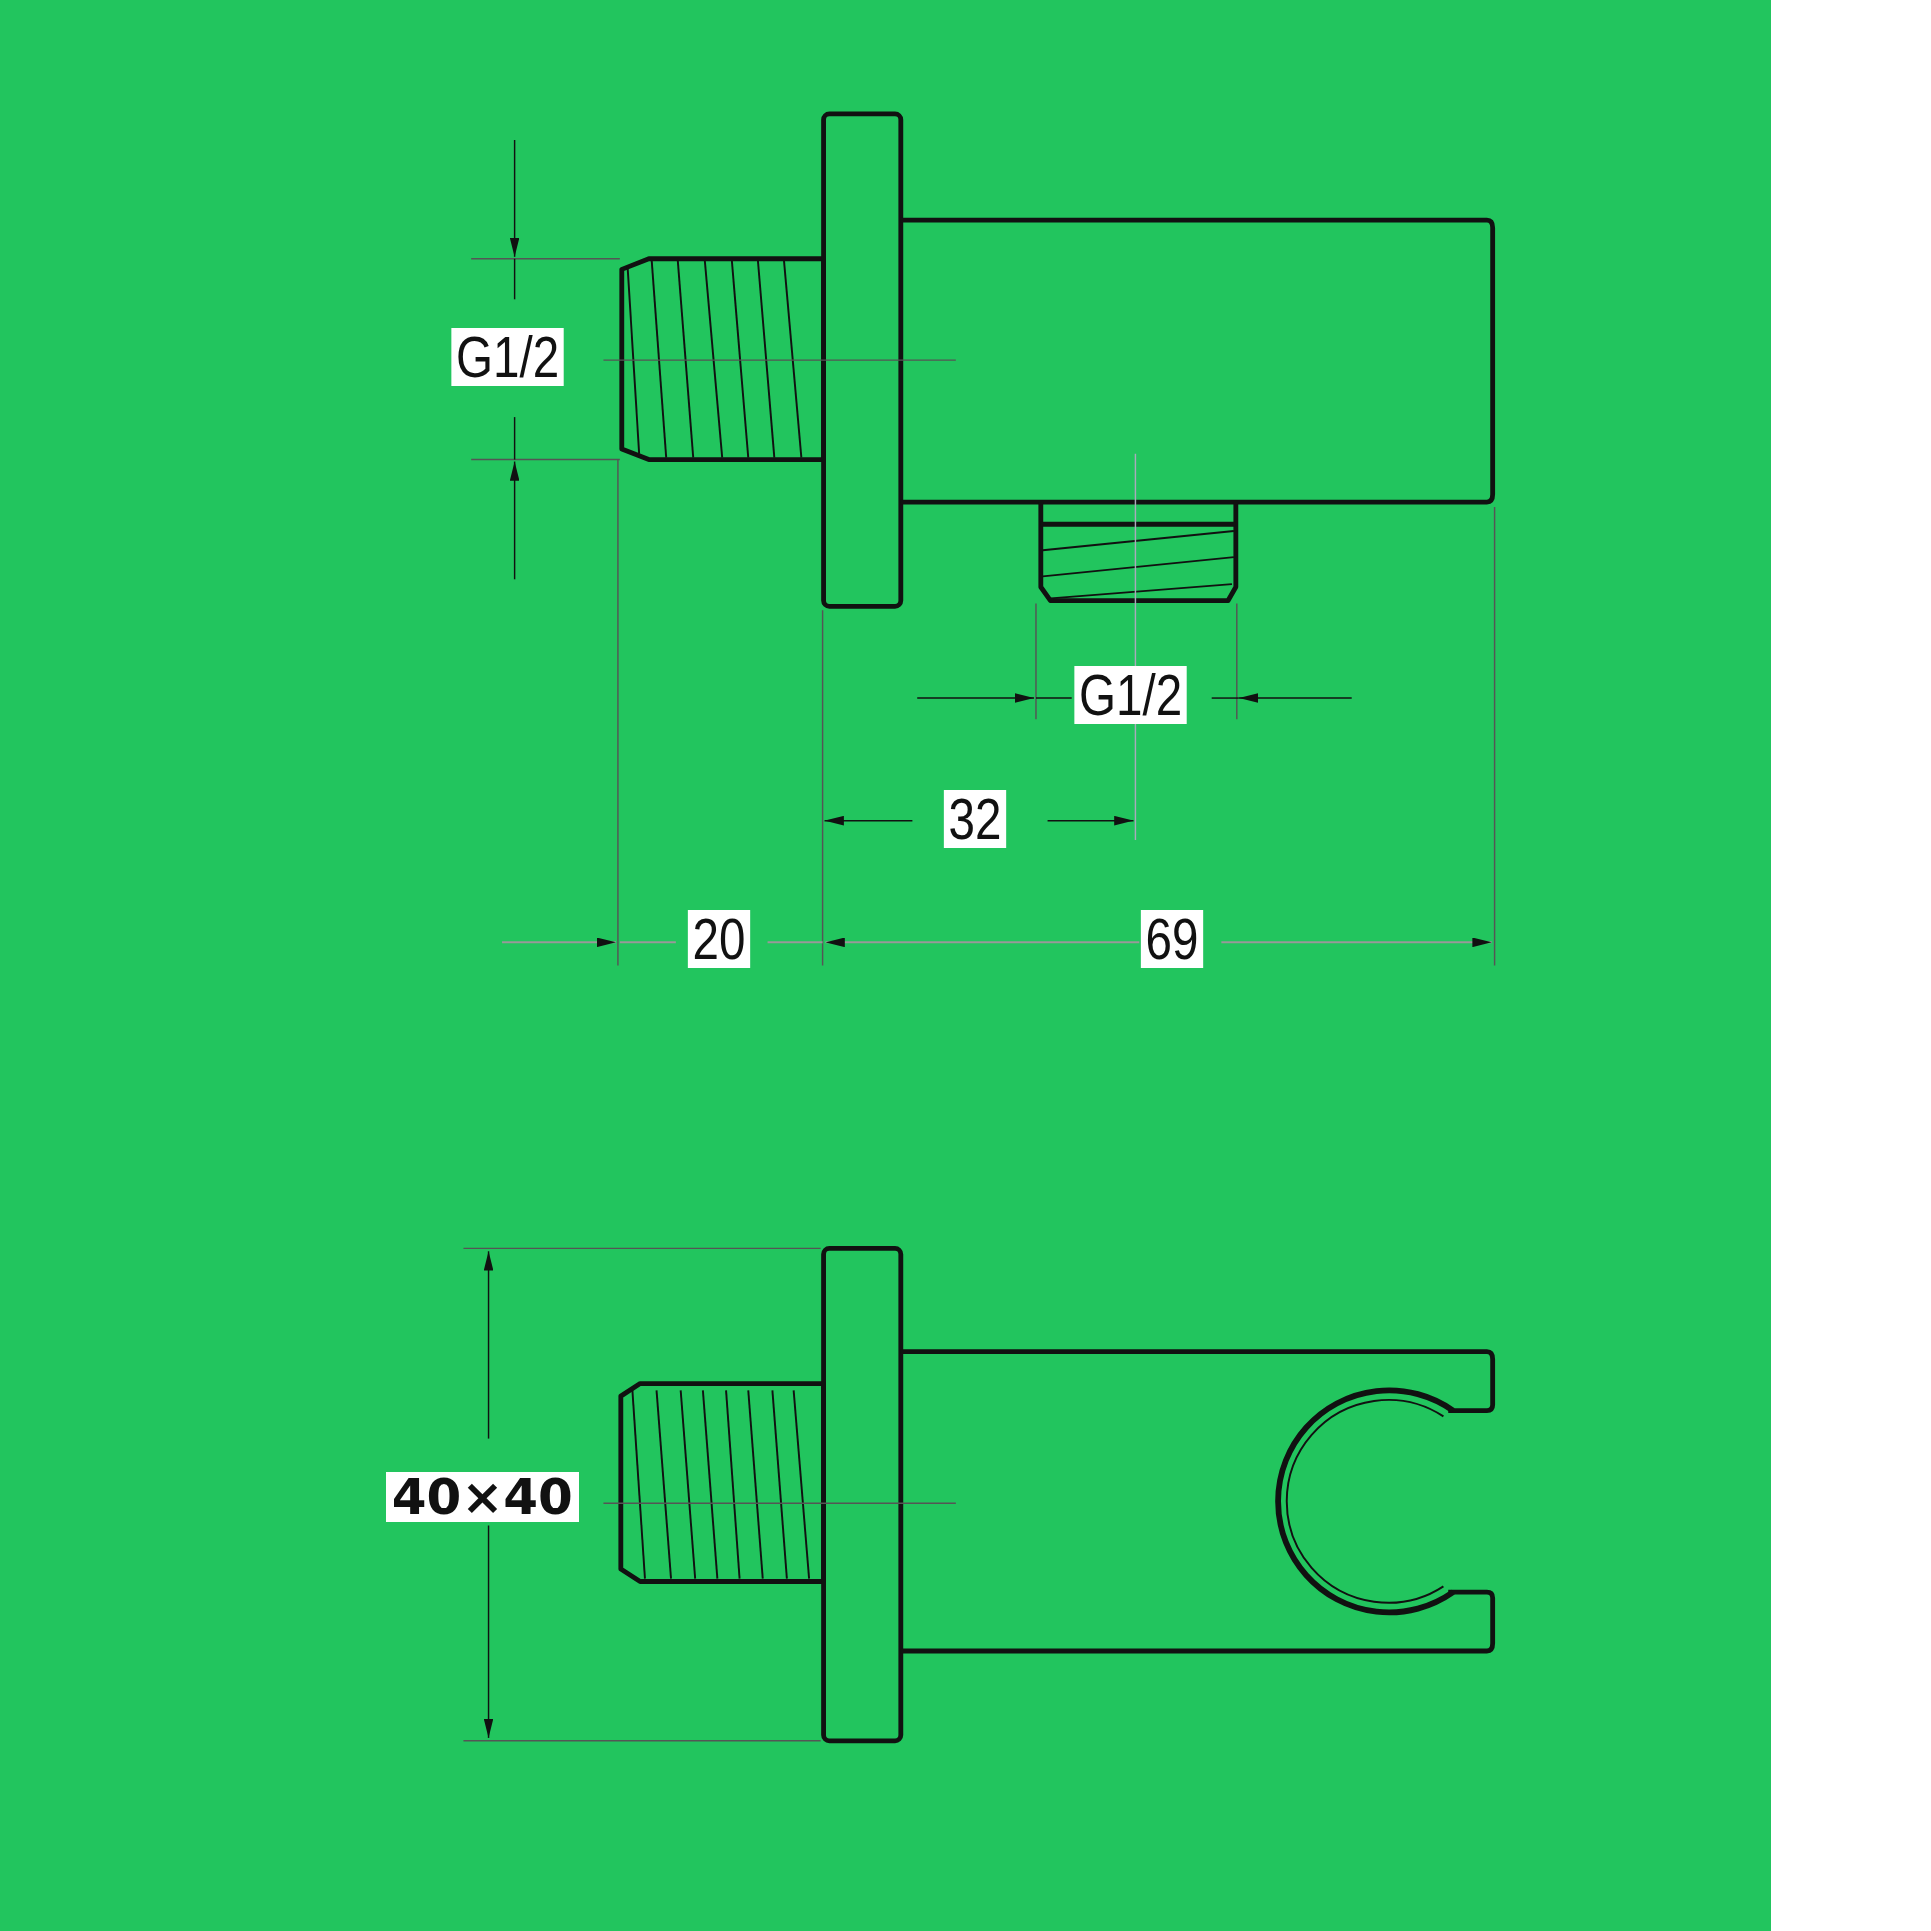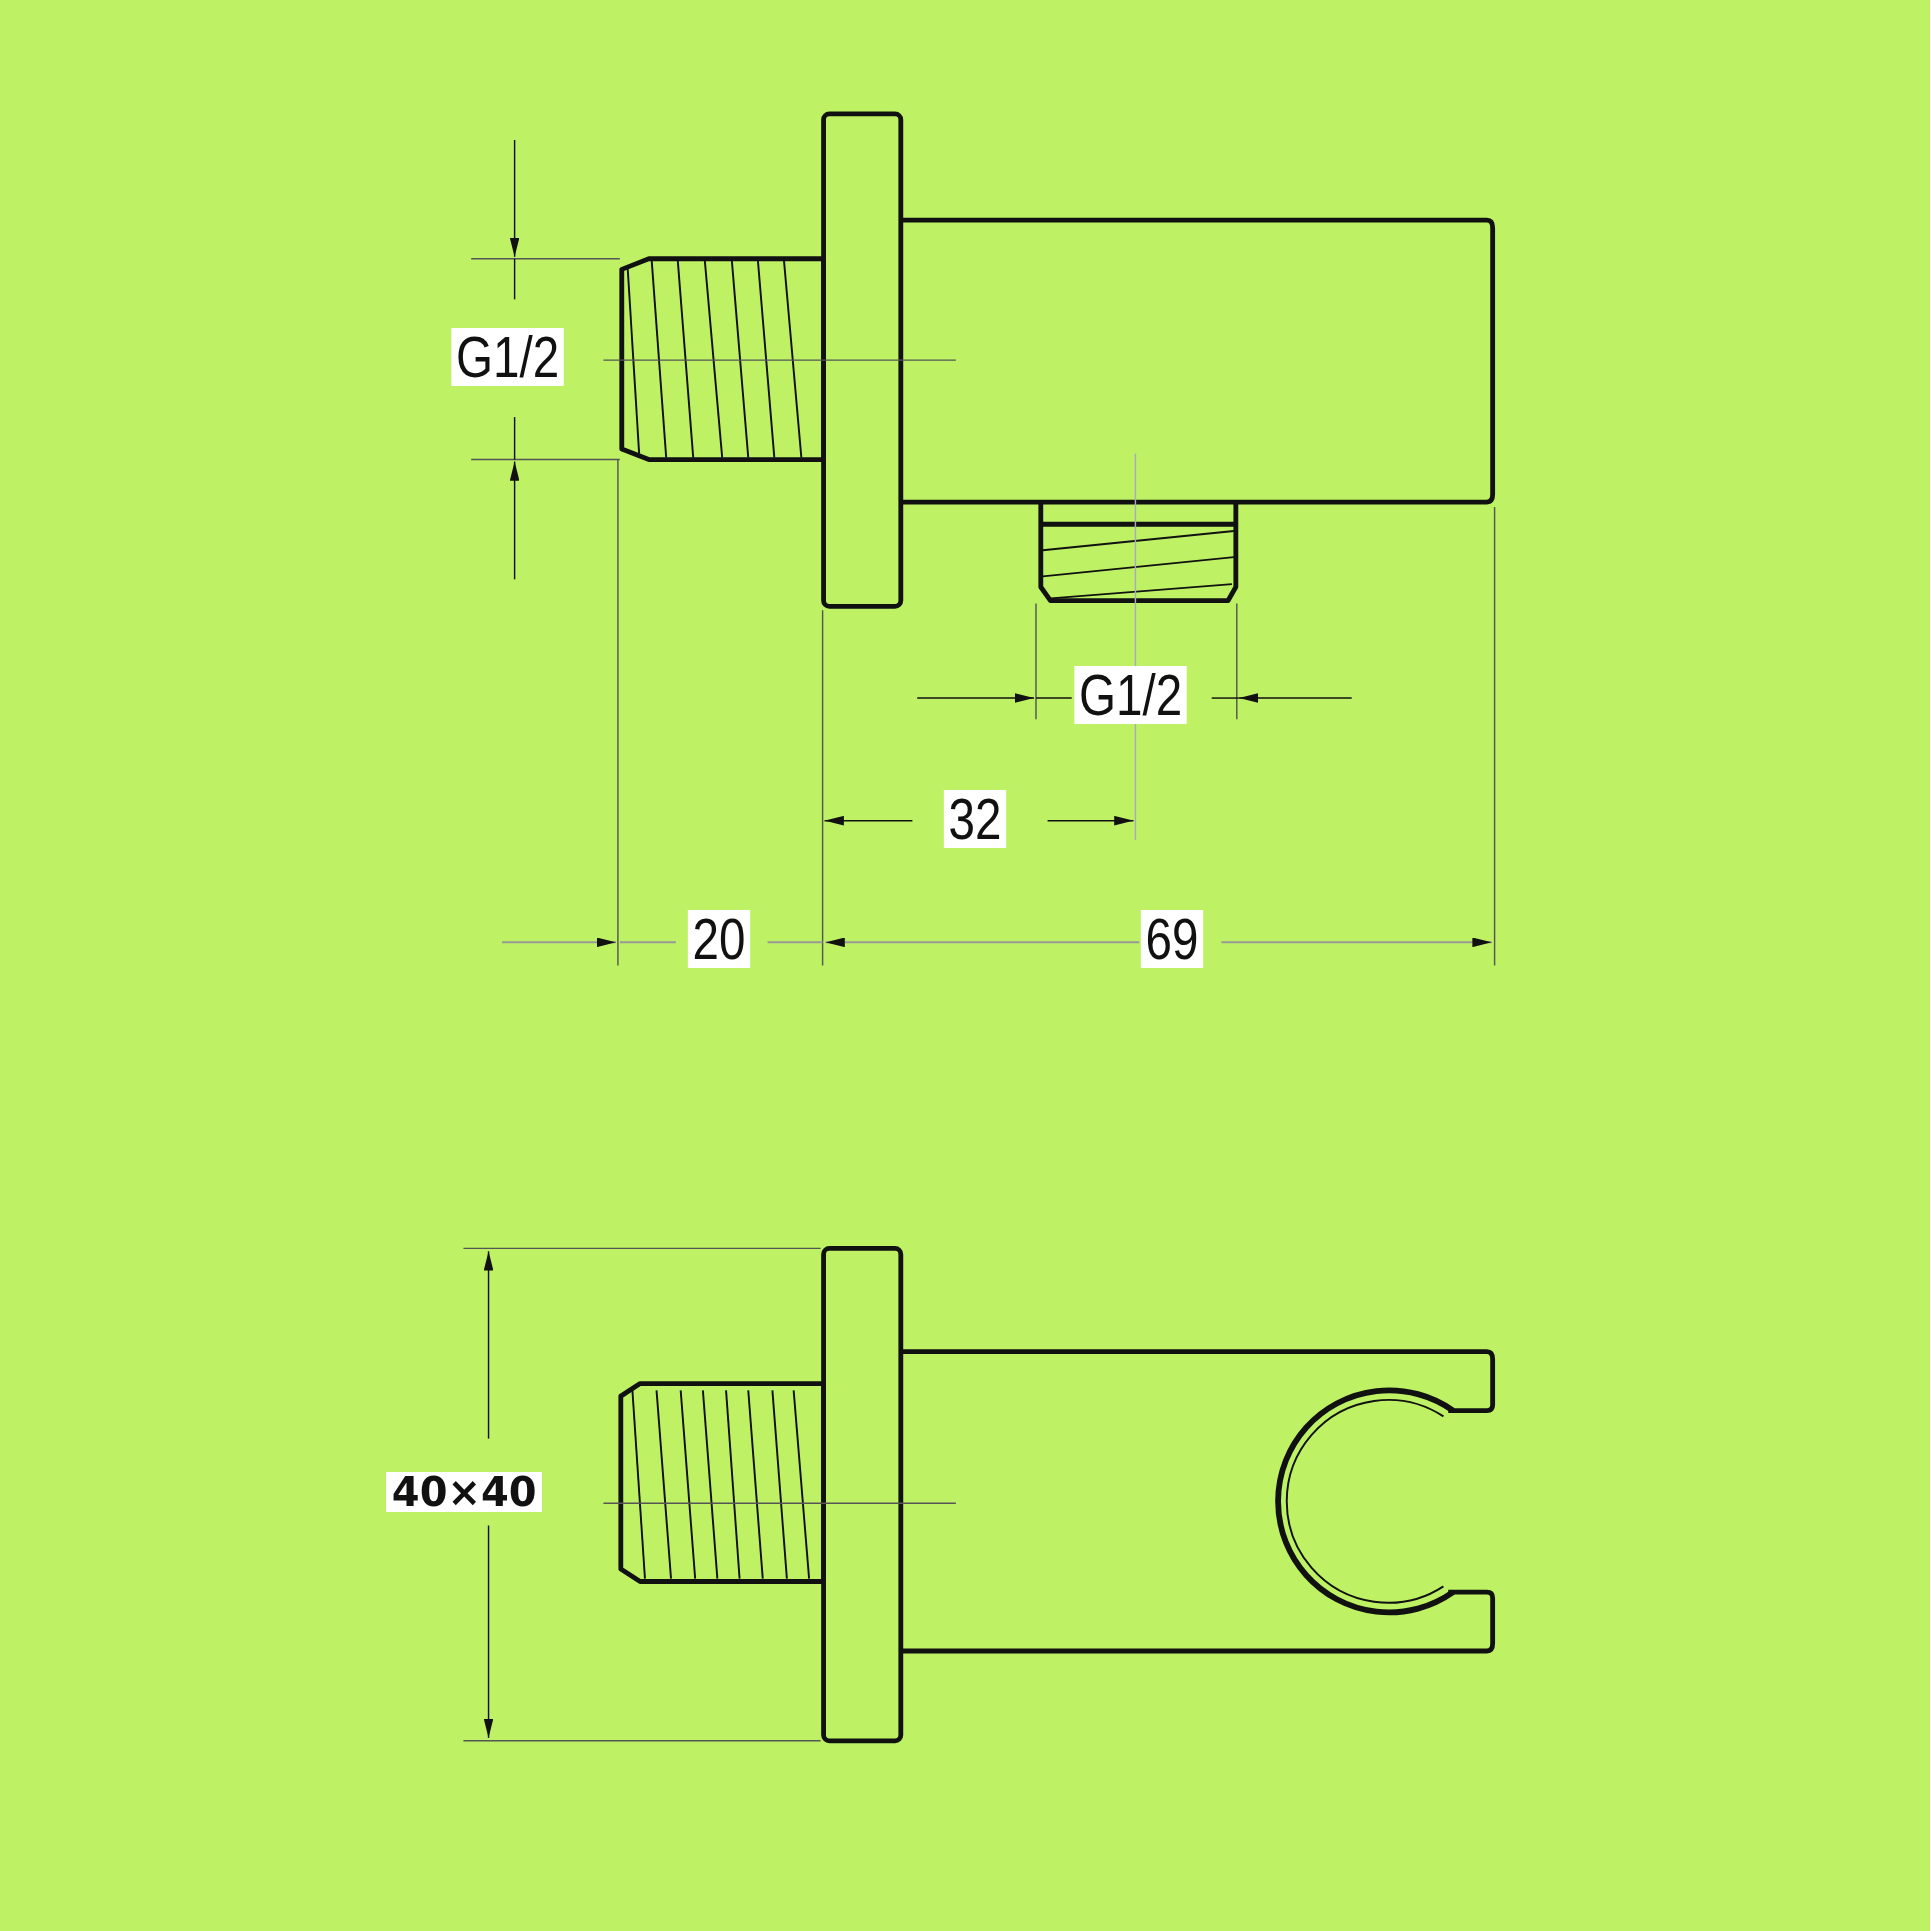--- a/index.html
+++ b/index.html
@@ -1,20 +1,20 @@
 <!DOCTYPE html>
 <html><head>
 <meta charset="utf-8">
 <style>
   html, body { margin: 0; padding: 0; background: #ffffff; }
-  .canvas { position: relative; width: 1930px; height: 1931px; background: #bef264; overflow: hidden; }
+  .canvas { position: relative; width: 1771px; height: 1931px; background: #22c55e; overflow: hidden; }
   svg { position: absolute; left: 0; top: 0; }
   .dim-label { position: absolute; font-family: "Liberation Sans", sans-serif; color: #111111; line-height: 1; white-space: nowrap; background: #ffffff; padding: 0 5.8px; }
   .narrow { font-size: 58px; transform: scaleX(0.82); transform-origin: center; }
-  .bold { font-family: "DejaVu Sans", sans-serif; font-size: 40px; font-weight: bold; }
+  .bold { font-family: "DejaVu Sans", sans-serif; font-size: 50px; font-weight: bold; }
 </style>
 </head>
 <body>
 
 <div class="canvas">
 
   <svg width="1931" height="1931" viewBox="0 0 2000 2000">
     <defs>
       <marker id="arr" viewBox="0 0 20 10" refX="20" refY="5" markerWidth="20" markerHeight="10" markerUnits="userSpaceOnUse" orient="auto">
         <path d="M0,0 L20,5 L0,10 z" fill="#111"></path>

